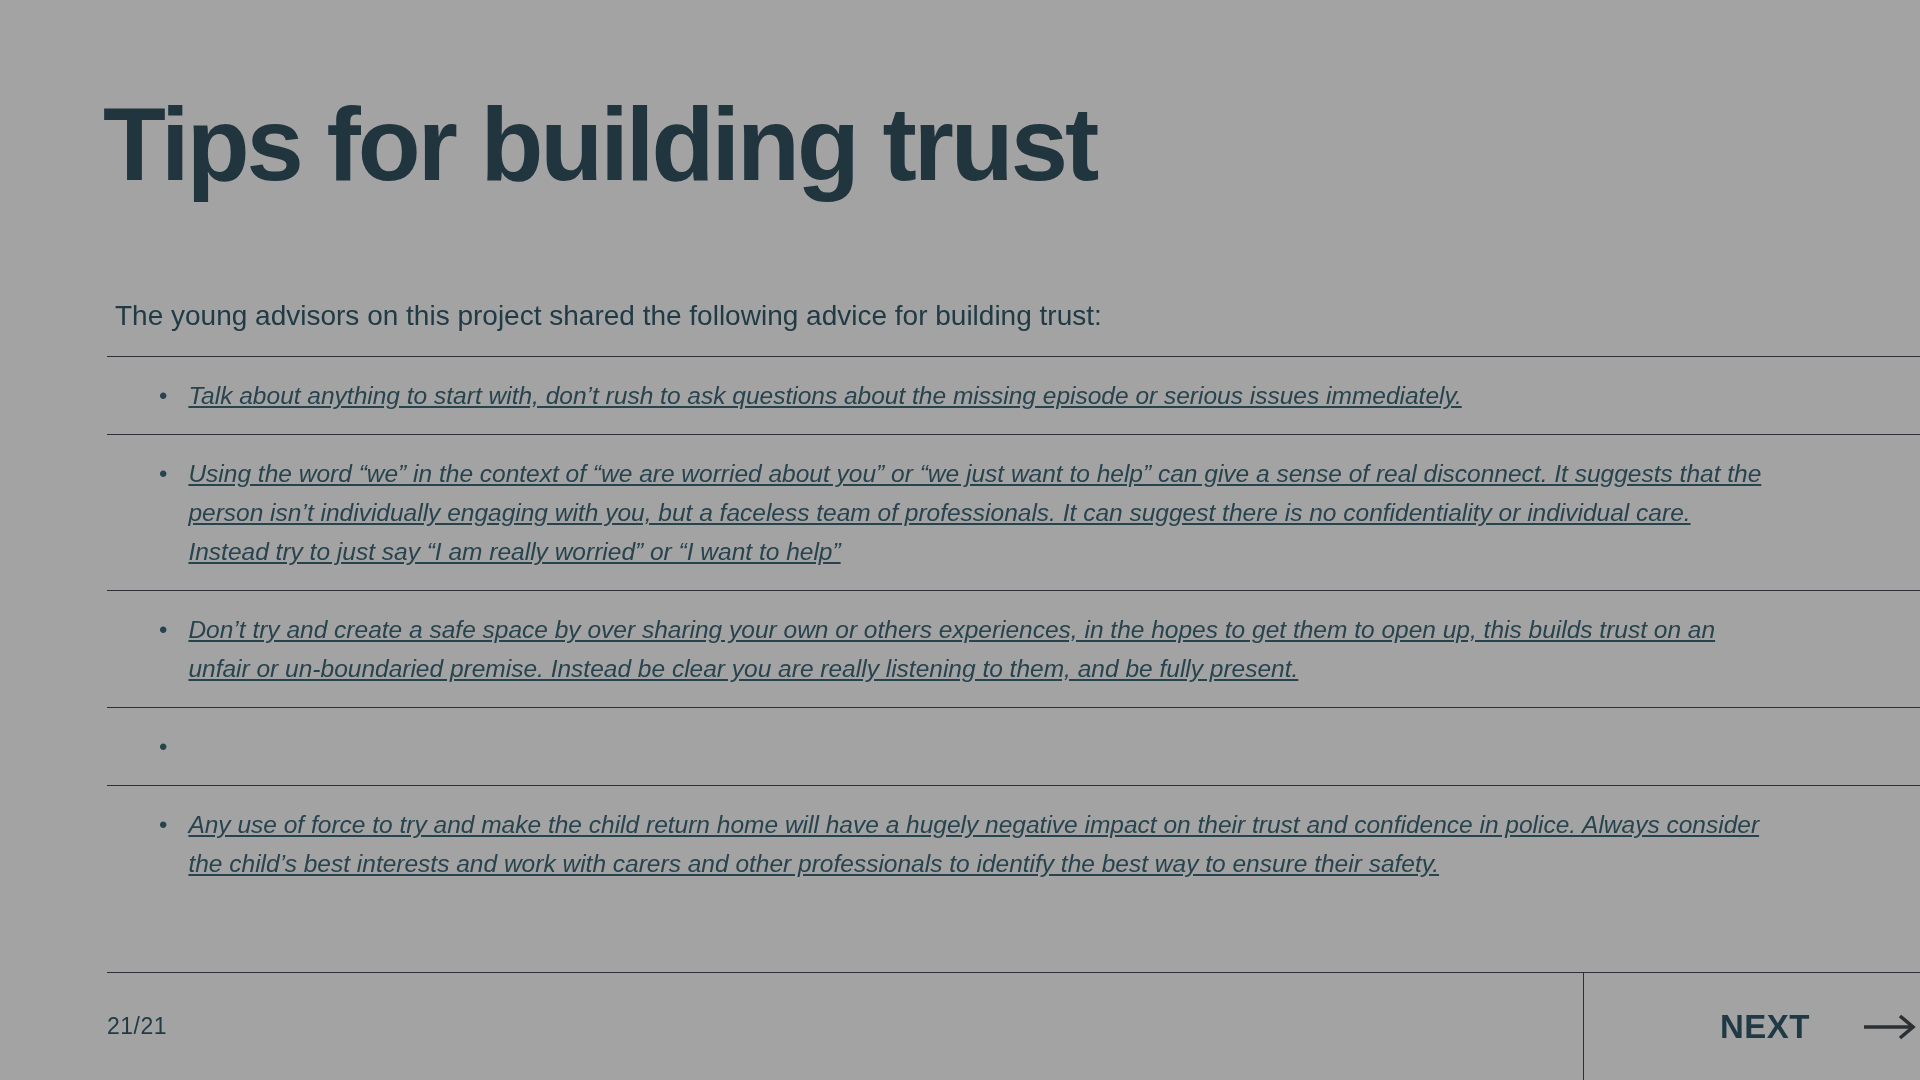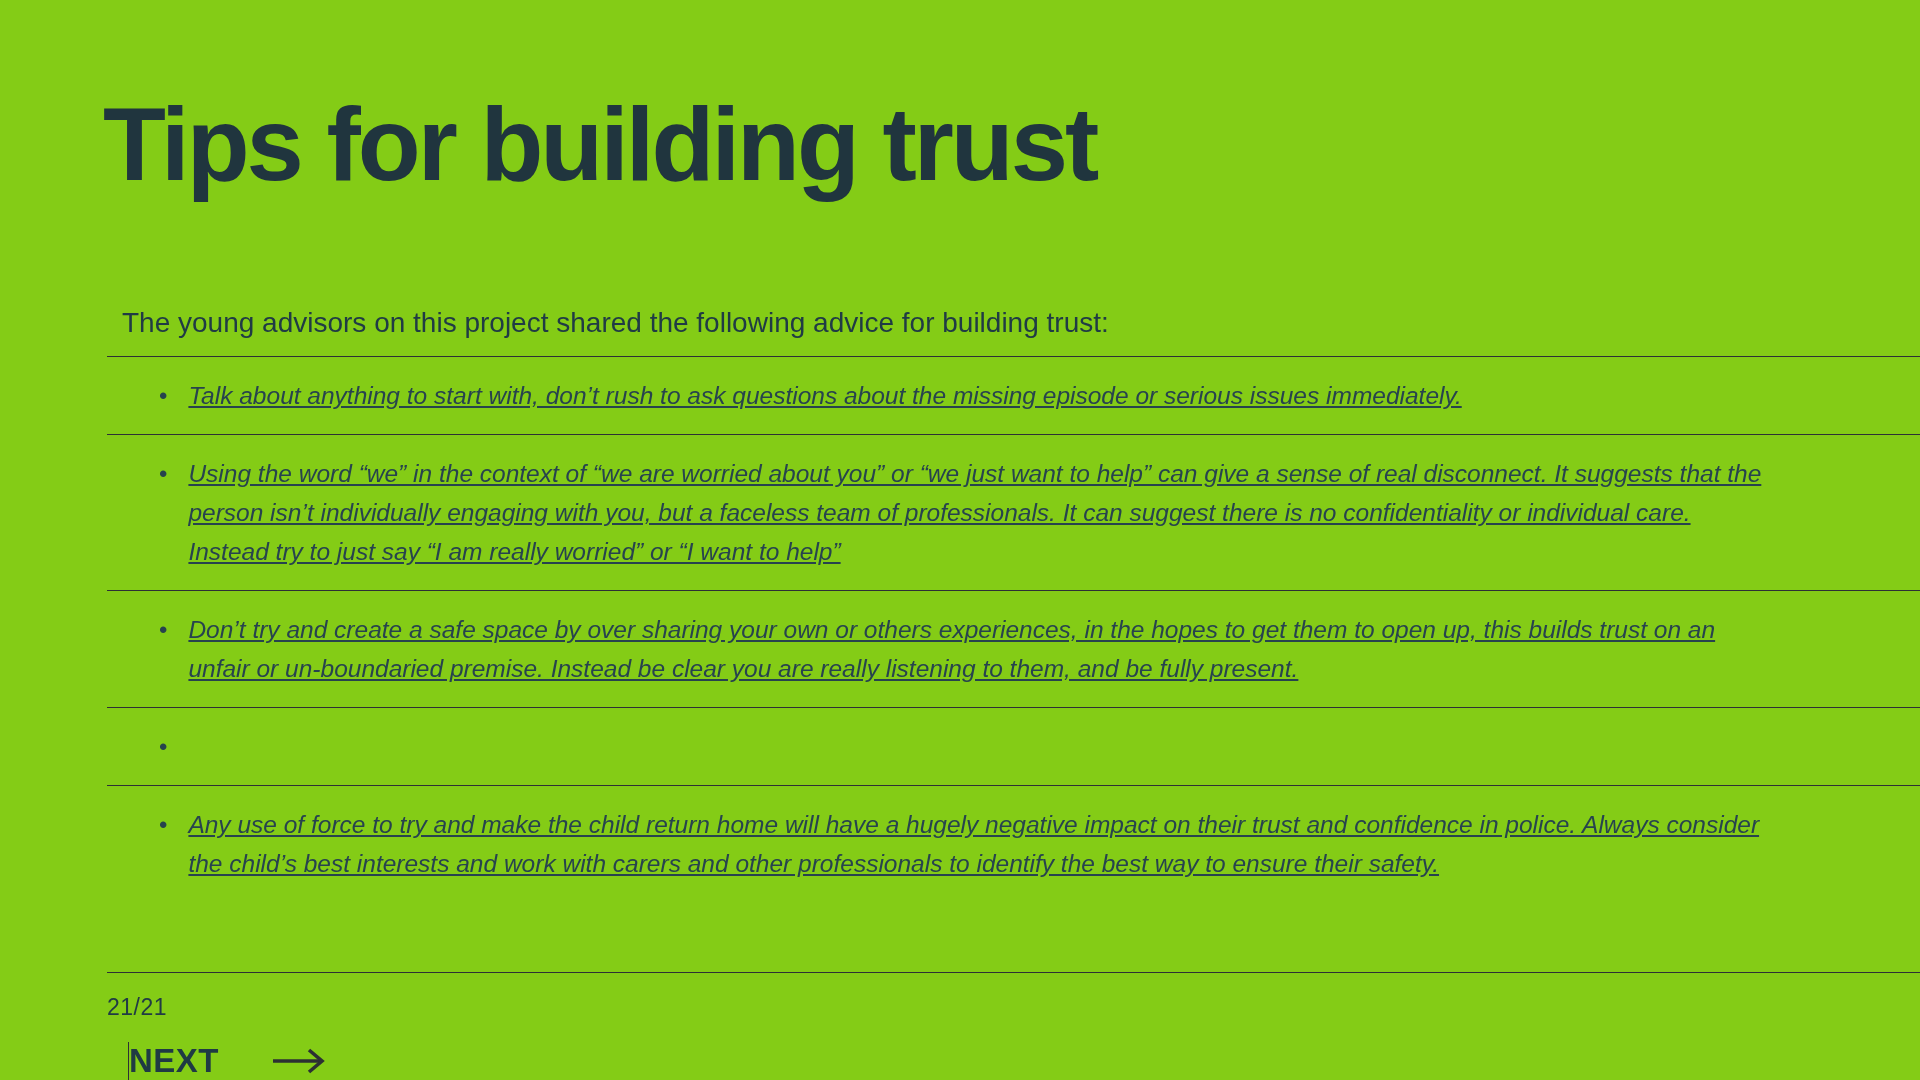--- a/index.html
+++ b/index.html
@@ -11,38 +11,38 @@
     width: 1920px;
     height: 1080px;
     position: relative;
     overflow: hidden;
     font-family: "Liberation Sans", sans-serif;
     color: #1f3a44;
   }
   .stage {
     position: absolute;
     inset: 0;
-    background: #84cc16;
+    background: #a3a3a3;
   }
   .page-title {
     position: absolute;
     left: 103px;
     top: 88px;
     margin: 0;
     font-size: 103px;
     line-height: 1.1;
     font-weight: 700;
     letter-spacing: -3px;
     color: #20353e;
   }
   .intro-text {
     position: absolute;
     left: 107px;
     top: 291px;
-    margin: 15px;
+    margin: 8px;
     font-size: 28px;
     line-height: 34px;
     font-weight: 400;
     color: #203b45;
   }
   .tips-list {
     position: absolute;
     left: 107px;
     right: 0;
     top: 356px;
@@ -73,39 +73,38 @@
     text-decoration: underline;
   }
   .footer {
     position: absolute;
     left: 107px;
     right: 0;
     top: 972px;
     bottom: 0;
     border-top: 1.5px solid #2d3135;
     display: flex;
-    flex-direction: column;
   }
   .footer-left {
     flex: 1 1 auto;
     display: flex;
     align-items: center;
   }
   .page-indicator {
     font-size: 23px;
     color: #213b45;
     letter-spacing: 0.5px;
   }
   .next-section {
     width: 336px;
     flex: 0 0 auto;
     border-left: 1.5px solid #2d3135;
     display: flex;
     align-items: center;
-    justify-content: flex-start;
+    justify-content: flex-end;
     margin-left: 21px;
   }
   .next-button {
     display: flex;
     align-items: center;
     gap: 52px;
     background: none;
     border: none;
     padding: 0;
     cursor: pointer;

